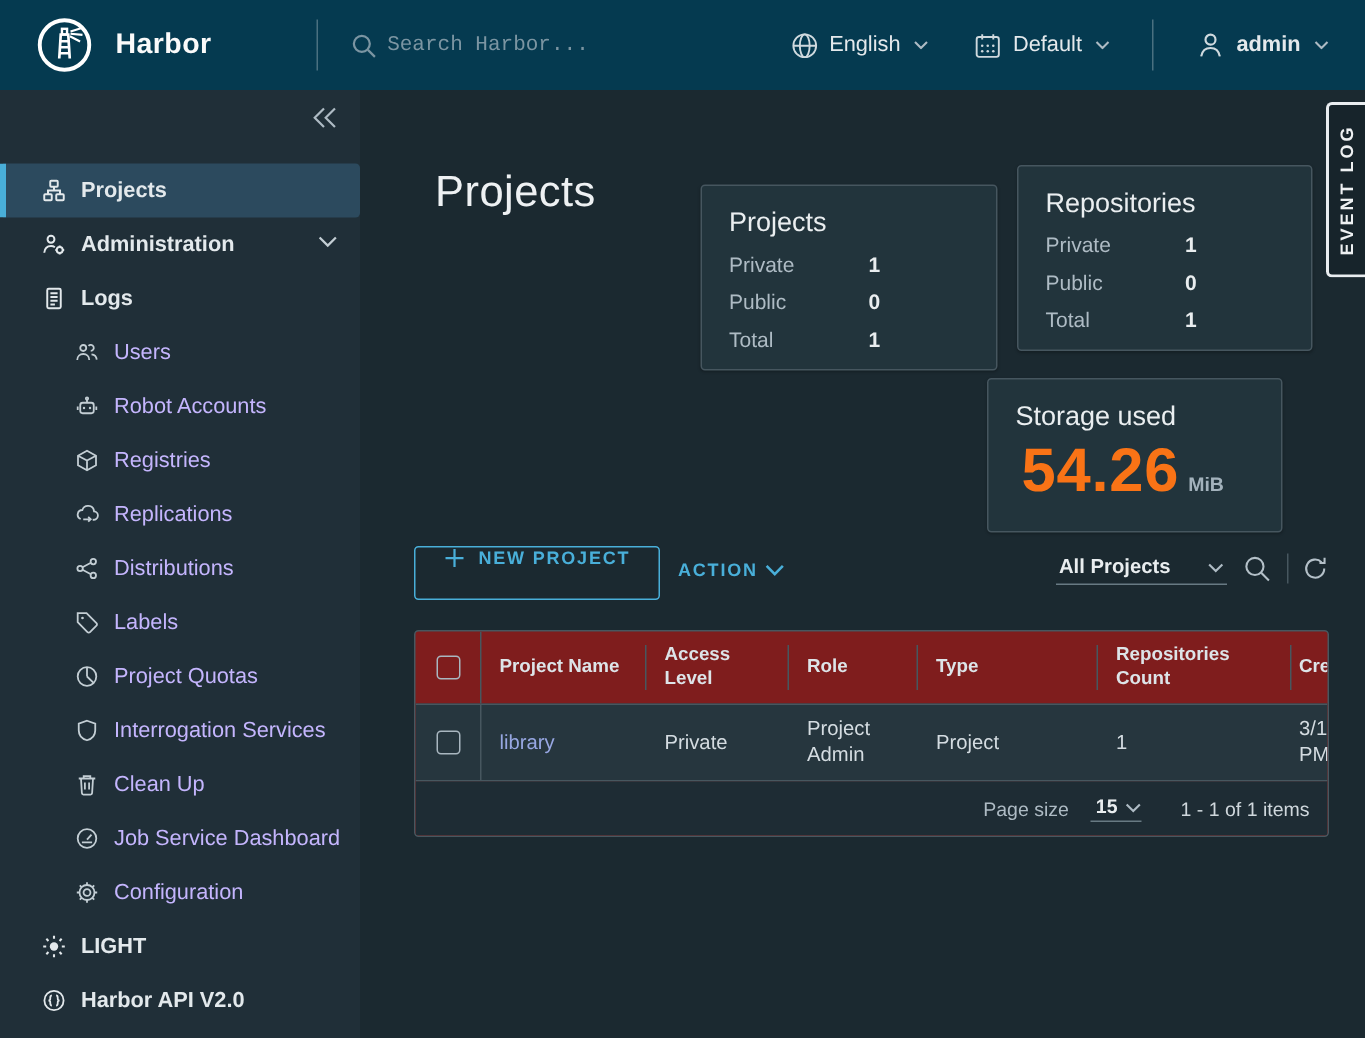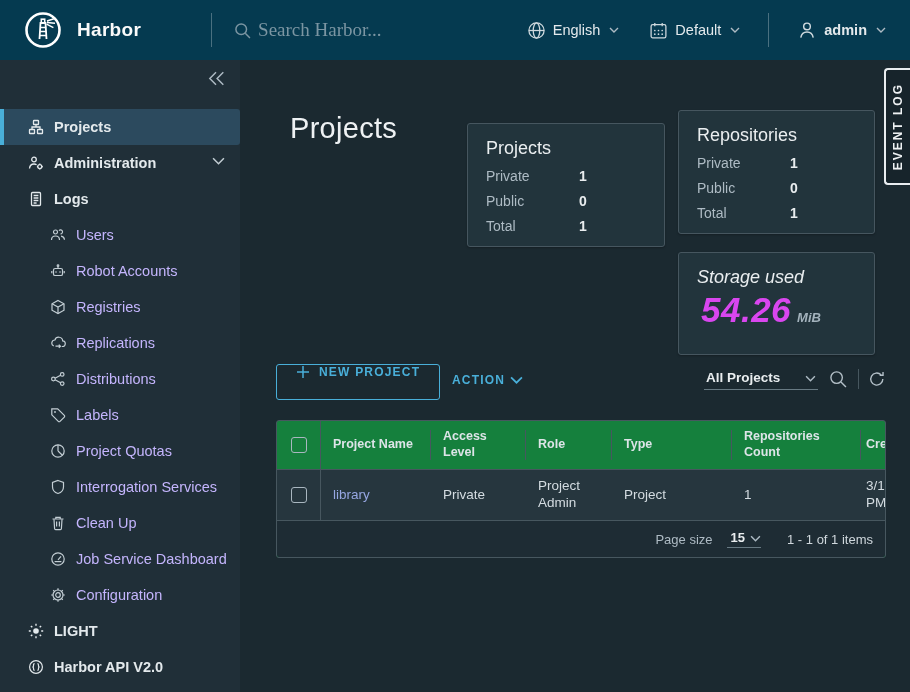--- a/index.html
+++ b/index.html
@@ -9,21 +9,21 @@
 
   
   .navbar { position:absolute; left:0; top:0; width:910px; height:60px; background:#053a50;
             display:flex; align-items:center; padding:0 24px; z-index:5; }
   .brand-logo { width:38px; height:38px; margin-right:15px; flex:0 0 auto; }
   .brand-name { color:#fafafa; font-size:19px; font-weight:600; letter-spacing:.3px; }
   .nav-divider { width:1px; height:34px; background:rgba(255,255,255,.28); }
   .nav-divider.d1 { margin-left:70px; }
   .search-wrap { display:flex; align-items:center; margin-left:22px; gap:7px; }
   .search-wrap input { background:transparent; border:none; outline:none; color:#d8e2e7;
-                       font-size:19px; width:180px; font-family:Liberation Serif, serif; }
+                       font-size:14px; width:180px; font-family:Liberation Mono, monospace; }
   .search-wrap input::placeholder { color:#7b95a2; }
   .nav-right { margin-left:auto; display:flex; align-items:center; }
   .nav-item { display:flex; align-items:center; gap:7px; color:#e4e9ec; font-size:14.5px; cursor:default; }
   .nav-item .caret { margin-left:2px; }
   .nav-item.lang { margin-right:30px; }
   .nav-divider.d2 { margin:0 28px; }
   .nav-item.user b { font-weight:700; }
 
   
   .sidebar { position:absolute; left:0; top:60px; width:240px; height:632px; background:#202f38; }
@@ -43,42 +43,42 @@
                 color:#eef1f3; letter-spacing:.3px; }
 
   .card { position:absolute; background:#22343c; border:1px solid #46565f; border-radius:3px;
           box-shadow:0 1px 2px rgba(0,0,0,.25); }
   .card h3 { font-size:18px; font-weight:400; color:#eaeef0; padding:14px 0 0 18px; }
   .stat-row { display:flex; padding:0 18px; margin-top:9px; font-size:14px; }
   .stat-row .lbl { width:93px; color:#aebbc4; }
   .stat-row .val { color:#e9edef; font-weight:700; }
   .card.projects-card { left:227px; top:63px; width:198px; height:124px; }
   .card.repos-card    { left:438px; top:50px; width:197px; height:124px; }
-  .card.storage-card  { left:438px; top:192px; width:197px; height:103px;font-style:italic; }
+  .card.storage-card  { left:418px; top:192px; width:197px; height:103px; }
   .storage-line { display:flex; align-items:baseline; padding-left:22px; margin-top:2px; }
-  .storage-num { font-size:35px; font-weight:700; color:#d946ef; letter-spacing:.5px; }
+  .storage-num { font-size:41px; font-weight:700; color:#f97316; letter-spacing:.5px; }
   .storage-unit { font-size:13px; font-weight:700; color:#a3b2bc; margin-left:6px; }
 
   
   .btn-outline { position:absolute; left:36px; top:304px; height:36px; display:flex; 
                  gap:9px; padding:0 19px; border:1px solid #49afd9; border-radius:3px; color:#49afd9;
                  font-size:12px; font-weight:700; letter-spacing:1.2px; background:transparent; cursor:pointer;
                  font-family:inherit; }
   .action-dd { position:absolute; left:212px; top:313px; display:flex; align-items:center; gap:5px;
                color:#49afd9; font-size:12px; font-weight:700; letter-spacing:1.2px; cursor:pointer; }
   .filter-group { position:absolute; right:24px; top:308px; display:flex; align-items:center; }
   .select-ul { position:relative; width:114px; border-bottom:1px solid #687a83; padding:2px 18px 4px 2px;
                color:#e9edef; font-size:13.5px; font-weight:700; cursor:pointer; }
   .select-ul .caret { position:absolute; right:2px; top:7px; }
   .tool-icn { margin-left:11px; cursor:pointer; }
   .v-sep { width:1px; height:20px; background:#47575f; margin:0 9px 0 11px; }
 
   
   .dg { position:absolute; left:36px; top:360px; width:610px; border:1px solid #47575f;
-        border-radius:3px; background:#15803d; overflow:hidden; }
+        border-radius:3px; background:#7f1d1d; overflow:hidden; }
   .dg-head, .dg-row { display:grid; grid-template-columns:44px 110px 95px 86px 120px 129px 1fr; }
   .dg-head { height:48px; }
   .th { position:relative; display:flex; align-items:center; padding:0 8px 0 12px;
         color:#dde4e8; font-size:12.5px; font-weight:700; line-height:1.25; }
   .th::after { content:''; position:absolute; right:0; top:9px; bottom:9px; width:1px; background:#47575f; }
   .th:last-child { padding-left:5px; overflow:hidden; white-space:nowrap; }
   .th:last-child::after { display:none; }
   .dg-row { height:52px; background:#26363e; border-top:1px solid #47575f; border-bottom:1px solid #47575f; }
   .td { display:flex; align-items:center; padding:0 8px 0 12px; color:#d4dce1; font-size:13.5px; line-height:1.25; }
   .td.cb-cell, .th.cb-cell { justify-content:center; padding:0; }

